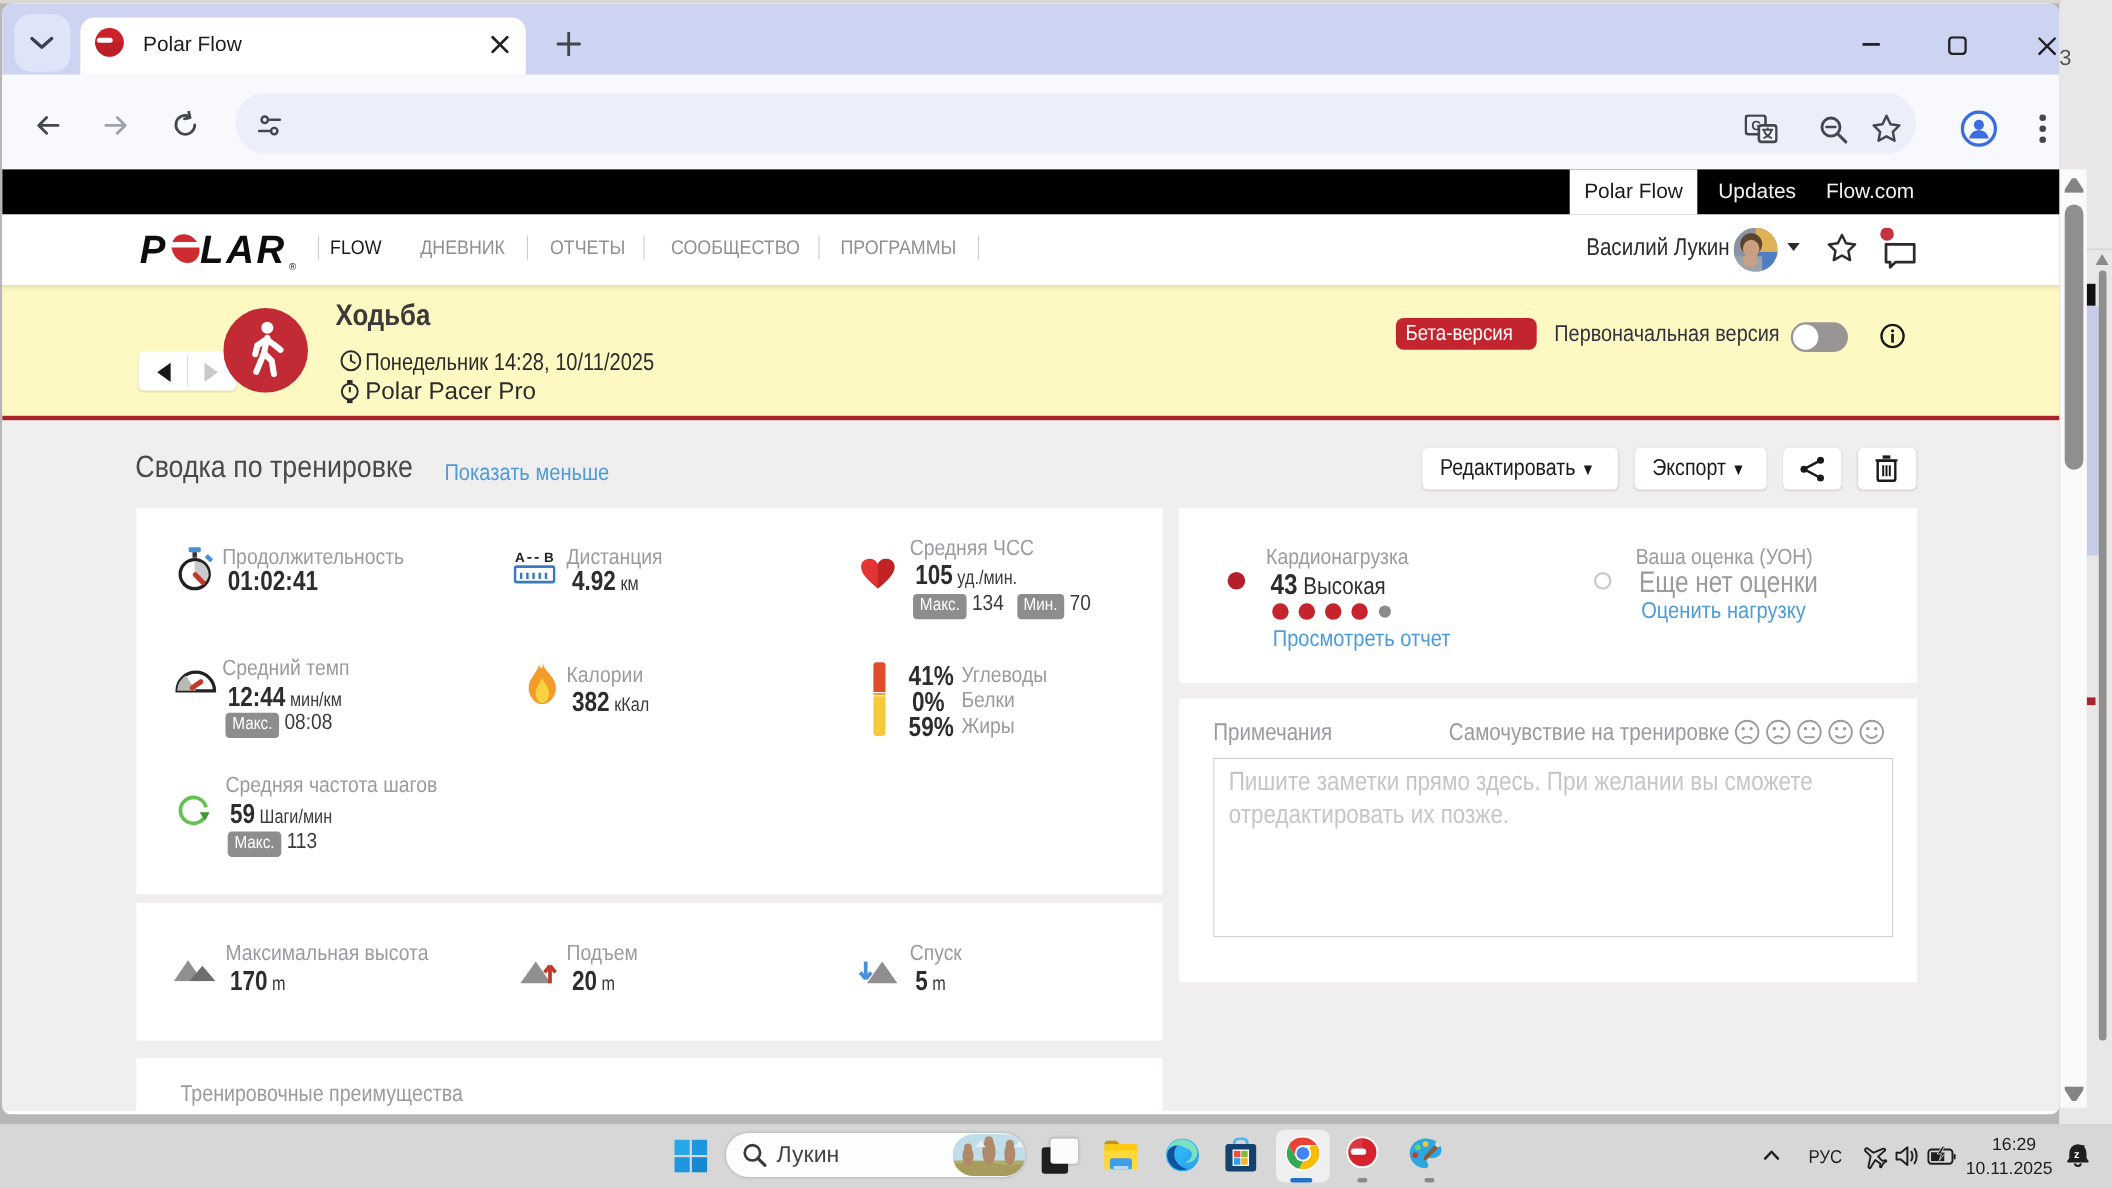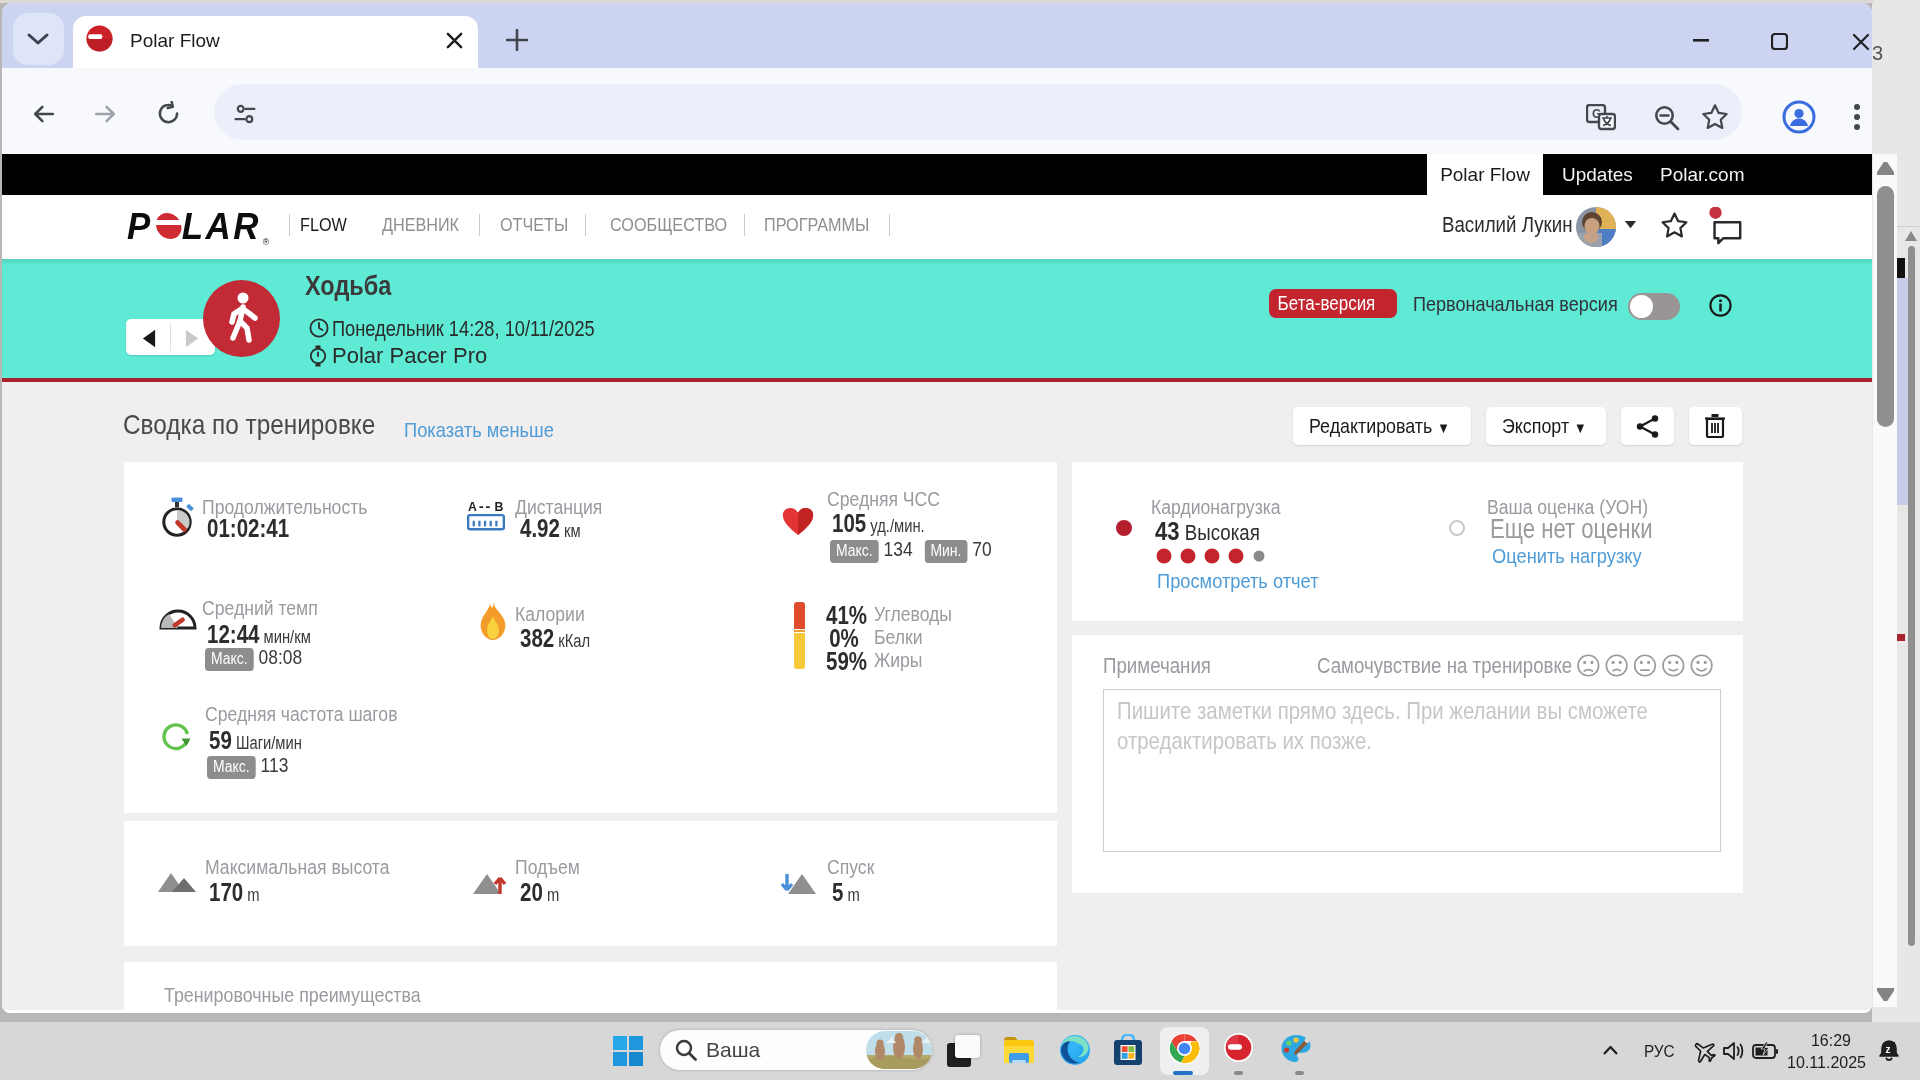--- a/index.html
+++ b/index.html
@@ -21,21 +21,21 @@
   #tabsearch { left:11px; top:10px; width:51px; height:52px; border-radius:15px; background:#dfe5f8; }
   #activetab { left:71px; top:13px; width:405px; height:52px; background:#fff; border-radius:13px 13px 0 0; }
   .tabtxt { font-size:20px; color:#1c1c1c; }
 
   
   #omnibox { left:212px; top:16px; width:1528px; height:56px; border-radius:28px; background:#eceefa; }
 
   
   #blackbar { left:0; top:0; width:1872px; height:41px; background:#000; }
   #sitehead { left:0; top:41px; width:1872px; height:64px; background:#fff; }
-  #acthead { left:0; top:105px; width:1872px; height:119px; background:#5eead4;
+  #acthead { left:0; top:105px; width:1872px; height:119px; background:#fef9c3;
              box-shadow:inset 0 6px 6px -5px rgba(0,0,0,0.18); }
   #redline { left:0; top:224px; width:1872px; height:4px; background:#a8232e; }
 
   .navitem { font-size:18px; color:#8f8f8f; transform:scaleX(.9); transform-origin:0 50%; white-space:nowrap; }
   .sx83 { transform:scaleX(.83); transform-origin:0 50%; }
   .sx85 { transform:scaleX(.85); transform-origin:0 50%; }
   .sx87 { transform:scaleX(.87); transform-origin:0 50%; }
   .sx90 { transform:scaleX(.90); transform-origin:0 50%; }
   .sxc85 { transform:scaleX(.85); transform-origin:50% 50%; }
   .navsep { width:1px; height:22px; background:#cccccc; }
@@ -134,21 +134,21 @@
         <circle cx="4" cy="7" r="3" fill="#43474e"></circle>
         <circle cx="4" cy="17" r="3" fill="#43474e"></circle>
         <circle cx="4" cy="27" r="3" fill="#43474e"></circle>
       </svg>
     </div>
     <div class="abs" id="content">
       <div class="abs" id="blackbar">
         <div class="abs" style="left:1425px;top:0;width:116px;height:41px;background:#fff"></div>
         <div class="abs" style="left:1425px;top:0;width:116px;height:41px;line-height:41px;text-align:center;font-size:19px;color:#1a1a1a">Polar Flow</div>
         <div class="abs" style="left:1560px;top:0;width:64px;height:41px;line-height:41px;font-size:19px;color:#f2f2f2">Updates</div>
-        <div class="abs" style="left:1658px;top:0;width:80px;height:41px;line-height:41px;font-size:19px;color:#f2f2f2">Polar.com</div>
+        <div class="abs" style="left:1658px;top:0;width:80px;height:41px;line-height:41px;font-size:19px;color:#f2f2f2">Flow.com</div>
       </div>
       <div class="abs" id="sitehead">
 
         <div class="abs" style="left:125px;top:11px;width:160px;height:32px;font-style:italic;font-weight:bold;font-size:36px;color:#0d0d0d;letter-spacing:2.5px;transform:scaleX(.97);transform-origin:0 50%;white-space:nowrap">P<span style="display:inline-block;position:relative;width:26px;height:26px;background:#cf2b33;border-radius:50%;vertical-align:0px;margin:0 1px 0 3px;transform:skewX(8deg)"><span style="position:absolute;left:-2px;top:7px;width:30px;height:5px;background:#fff;transform:skewX(-8deg)"></span></span>LAR<span style="display:inline-block;font-style:normal;font-weight:normal;font-size:9px;vertical-align:-6px;margin-left:2px">®</span></div>
         <div class="abs navsep" style="left:287px;top:19px"></div>
         <div class="abs sx90" style="left:298px;top:20px;font-size:18px;color:#1a1a1a;font-weight:500">FLOW</div>
         <div class="abs navitem" style="left:380px;top:20px">ДНЕВНИК</div>
         <div class="abs navsep" style="left:477px;top:19px"></div>
         <div class="abs navitem" style="left:498px;top:20px">ОТЧЕТЫ</div>
         <div class="abs navsep" style="left:583px;top:19px"></div>
@@ -429,21 +429,21 @@
       <rect x="16" y="0" width="14" height="14" fill="#1e97de"></rect>
       <rect x="0" y="16" width="14" height="14" fill="#1e97de"></rect>
       <rect x="16" y="16" width="14" height="14" fill="#1588cf"></rect>
     </svg>
 
     <div class="abs" style="left:660px;top:8px;width:272px;height:40px;background:#fdfdfd;border-radius:20px;box-shadow:0 0 3px rgba(0,0,0,0.25)"></div>
     <svg class="abs" style="left:675px;top:17px" width="22" height="22" viewBox="0 0 22 22">
       <circle cx="9" cy="9" r="7" fill="none" stroke="#3a3a3a" stroke-width="2.4"></circle>
       <line x1="14" y1="14" x2="20.5" y2="20.5" stroke="#3a3a3a" stroke-width="2.8" stroke-linecap="round"></line>
     </svg>
-    <div class="abs" style="left:706px;top:16px;font-size:21px;color:#454545">Ваша</div>
+    <div class="abs" style="left:706px;top:16px;font-size:21px;color:#454545">Лукин</div>
     <svg class="abs" style="left:866px;top:9px" width="66" height="38" viewBox="0 0 66 38">
       <defs>
         <clipPath id="mar">
           <rect width="66" height="38" rx="19"></rect>
         </clipPath>
       </defs>
       <g clip-path="url(#mar)">
         <rect width="66" height="38" fill="#bfdeea"></rect>
         <rect y="24" width="66" height="14" fill="#b3ab6a"></rect>
         <path d="M0 28 Q20 22 40 27 Q55 30 66 26 L66 38 L0 38 Z" fill="#a79c5e"></path>

